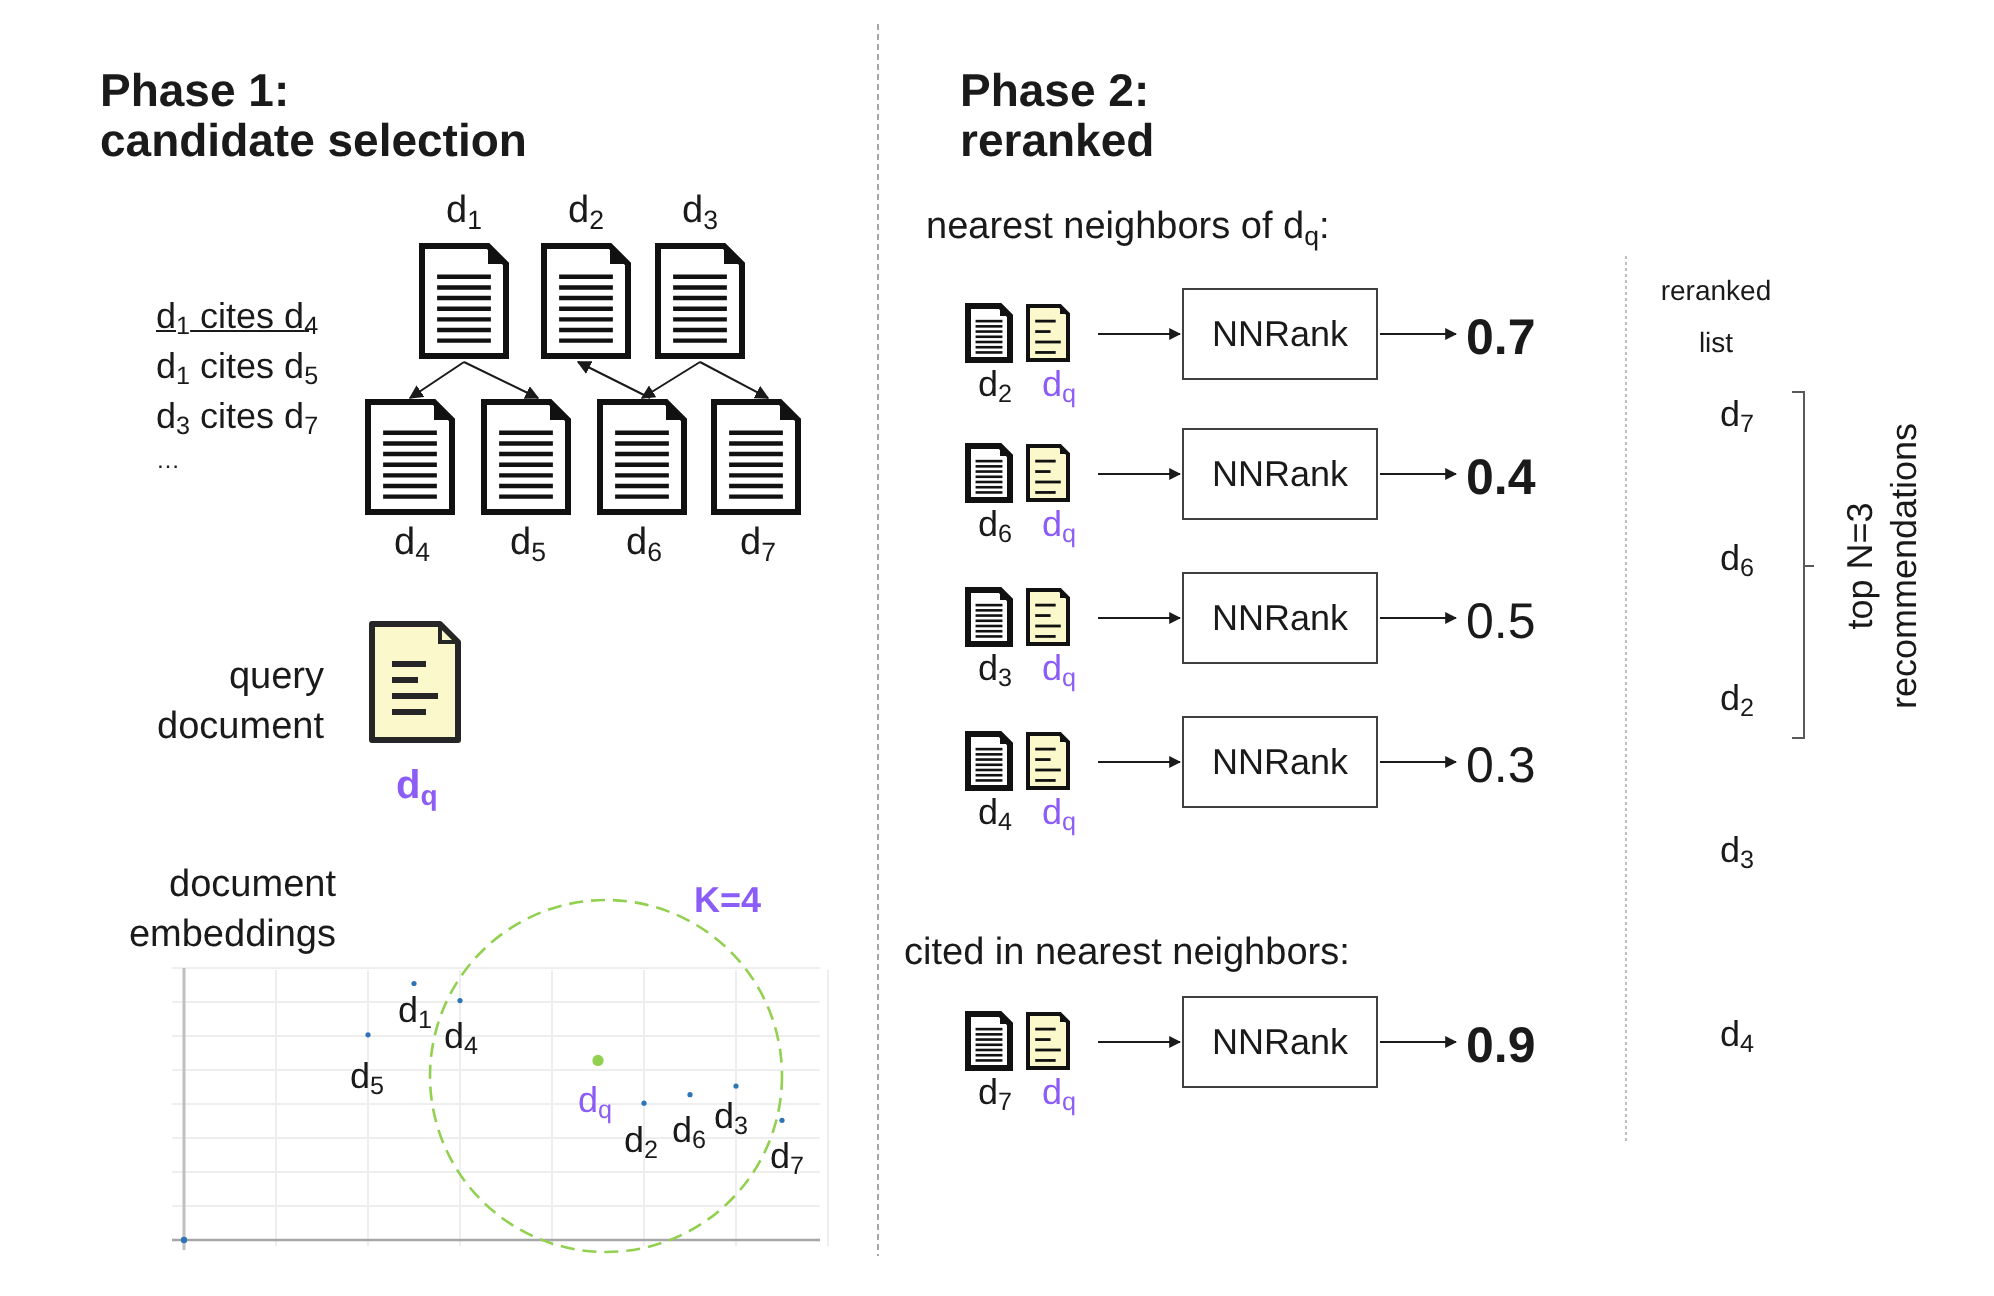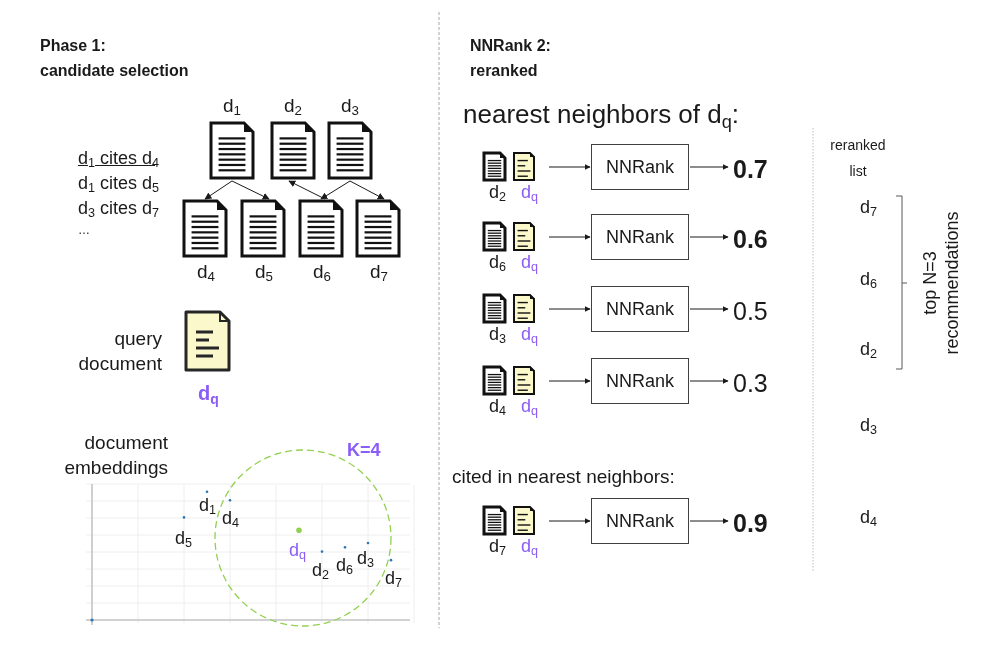--- a/index.html
+++ b/index.html
@@ -1,19 +1,19 @@
 <!DOCTYPE html>
 <html><head>
 <meta charset="utf-8">
 <style>
   html, body { margin: 0; padding: 0; background: #ffffff; }
   body { width: 997px; height: 648px; position: relative; overflow: hidden;
          font-family: "Liberation Sans", "DejaVu Sans", sans-serif; color: #1a1a1a; }
   .abs { position: absolute; }
-  .title { font-weight: bold; font-size: 16px; line-height: 25px; }
+  .title { font-weight: bold; font-size: 23px; line-height: 25px; margin-left: 10px; }
   .txt { font-size: 18px; line-height: 22px; }
   .green { color: #8b5cf6; }
   sub { font-size: 0.7em; vertical-align: -0.25em; line-height: 0; }
   .center { text-align: center; }
   .doc-label { font-size: 19px; text-align: center; width: 40px; }
   .small-label { font-size: 18px; }
   .nnbox { position: absolute; width: 98px; height: 46px; border: 1.5px solid #404040;
            background: #fff; display: flex; align-items: center; justify-content: center;
            font-size: 18px; box-sizing: border-box; }
   .score { font-size: 25px; }
@@ -192,25 +192,25 @@
     <div class="abs small-label" style="left: 222px; top: 508.3px;"><span>d</span><sub>4</sub></div>
     <div class="abs small-label" style="left: 175px; top: 528.4px;"><span>d</span><sub>5</sub></div>
     <div class="abs small-label green" style="left: 289px; top: 540.225px;"><span>d</span><sub>q</sub></div>
     <div class="abs small-label" style="left: 312px; top: 559.6px;"><span>d</span><sub>2</sub></div>
     <div class="abs small-label" style="left: 336px; top: 555.325px;"><span>d</span><sub>6</sub></div>
     <div class="abs small-label" style="left: 357px; top: 548.05px;"><span>d</span><sub>3</sub></div>
     <div class="abs small-label" style="left: 385px; top: 568.15px;"><span>d</span><sub>7</sub></div>
   </div>
 
 <div class="abs title" style="left:470px; top:33px;">
-  <div>NNRank 2:</div>
+  <div>Phase 2:</div>
   <div>reranked</div>
 </div>
 
-<div class="abs txt" style="left:463px; top:103px; font-size:26px;">
+<div class="abs txt" style="left:463px; top:103px; font-size:19px;">
   <span>nearest neighbors of d</span><sub>q</sub><span>:</span>
 </div>
 
 <div class="abs txt" style="left:452px; top:466px; font-size:19px;">cited in nearest neighbors:</div>
 
 <svg width="997" height="648" id="pairs-svg">
     <g>
       <path d="M484,153 H500 L505,158 V180 H484 Z" fill="#fff" stroke="#111" stroke-width="3" stroke-linejoin="miter"></path>
       <path d="M500,153 V158 H505 Z" fill="#111"></path>
       <line x1="487.78" y1="160.56" x2="501.22" y2="160.56" stroke="#111" stroke-width="1.3"></line>
@@ -317,21 +317,21 @@
     <line x1="690" y1="521" x2="728" y2="521" stroke="#1a1a1a" stroke-width="1" marker-end="url(#arrow-s)"></line>
   </svg>
 <div id="pairs-html">
     <div class="abs small-label" style="left: 489px; top: 182px;"><span>d</span><sub>2</sub></div>
     <div class="abs small-label green" style="left: 521px; top: 182px;"><span>d</span><sub>q</sub></div>
     <div class="nnbox" style="left: 591px; top: 144px;">NNRank</div>
     <div class="abs score bold" style="left: 733px; top: 155px;">0.7</div>
     <div class="abs small-label" style="left: 489px; top: 252px;"><span>d</span><sub>6</sub></div>
     <div class="abs small-label green" style="left: 521px; top: 252px;"><span>d</span><sub>q</sub></div>
     <div class="nnbox" style="left: 591px; top: 214px;">NNRank</div>
-    <div class="abs score bold" style="left: 733px; top: 225px;">0.6</div>
+    <div class="abs score bold" style="left: 733px; top: 225px;">0.4</div>
     <div class="abs small-label" style="left: 489px; top: 324px;"><span>d</span><sub>3</sub></div>
     <div class="abs small-label green" style="left: 521px; top: 324px;"><span>d</span><sub>q</sub></div>
     <div class="nnbox" style="left: 591px; top: 286px;">NNRank</div>
     <div class="abs score" style="left: 733px; top: 297px;">0.5</div>
     <div class="abs small-label" style="left: 489px; top: 396px;"><span>d</span><sub>4</sub></div>
     <div class="abs small-label green" style="left: 521px; top: 396px;"><span>d</span><sub>q</sub></div>
     <div class="nnbox" style="left: 591px; top: 358px;">NNRank</div>
     <div class="abs score" style="left: 733px; top: 369px;">0.3</div>
     <div class="abs small-label" style="left: 489px; top: 536px;"><span>d</span><sub>7</sub></div>
     <div class="abs small-label green" style="left: 521px; top: 536px;"><span>d</span><sub>q</sub></div>

